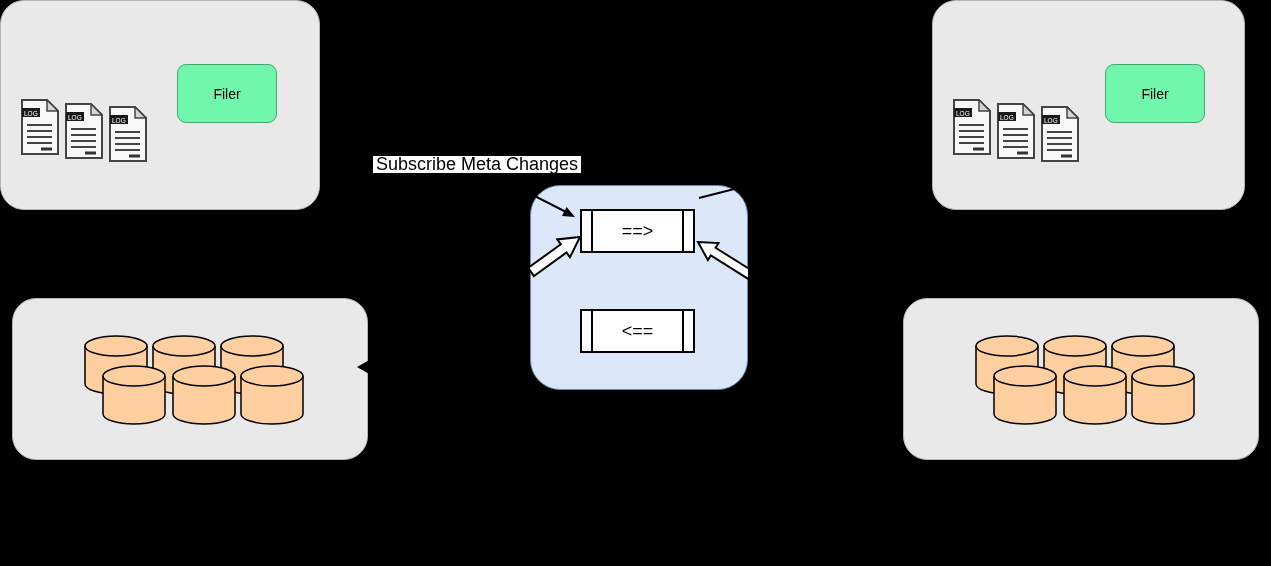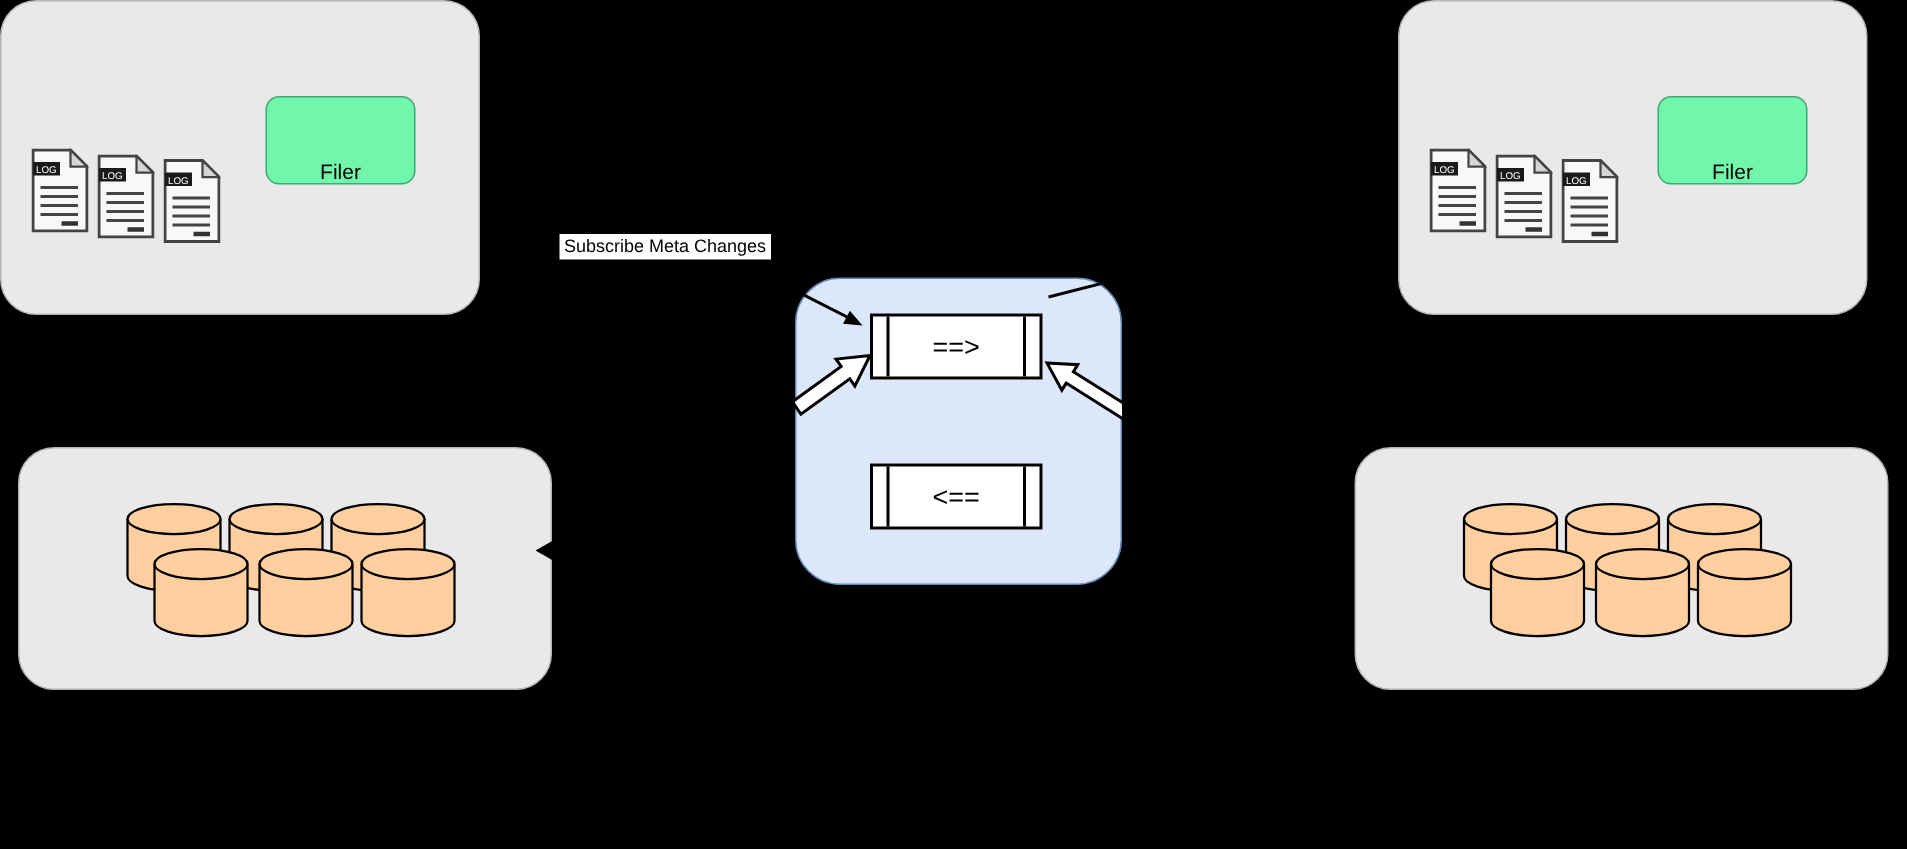--- a/index.html
+++ b/index.html
@@ -9,21 +9,21 @@
 
   
   .panel{position:absolute;background:#e9e9e9;border:1px solid #b5b5b5;border-radius:24px;box-sizing:border-box;}
   .panel-tl{left:0;top:8;width:320px;height:210px;}
   .panel-tr{left:932px;top:8;width:313px;height:210px;}
   .panel-bl{left:12px;top:298px;width:356px;height:162px;}
   .panel-br{left:903px;top:298px;width:356px;height:162px;}
 
   
   .filer{position:absolute;width:100px;height:59px;background:#70f7ab;border:1.5px solid #42a871;
-         border-radius:9px;display:flex;align-items:flex-end;justify-content:center;
+         border-radius:9px;display:flex;align-items:center;justify-content:center;
          font-size:14px;color:#000;box-sizing:border-box;}
   .panel-tl .filer{left:176px;top:63px;}
   .panel-tr .filer{left:172px;top:63px;}
 
   
   .log{position:absolute;width:38px;height:56px;}
   .log1{left:20px;top:98px;}
   .log2{left:64px;top:102px;}
   .log3{left:108px;top:105px;}
 
@@ -39,21 +39,21 @@
   .qline.l{left:9px;}
   .qline.r{right:9px;}
 
   
   .hub-arrows{position:absolute;left:530px;top:185px;width:218px;height:205px;border-radius:30px;
               overflow:hidden;pointer-events:none;}
 
   .repl-head{position:absolute;left:350px;top:354px;width:26px;height:26px;pointer-events:none;}
 
   
-  .sub-label{position:absolute;left:373px;top:156px;background:#fff;color:#000;font-size:12px;
+  .sub-label{position:absolute;left:373px;top:156px;background:#fff;color:#000;font-size:18px;
              line-height:17px;padding:0 3px;white-space:nowrap;}
 
   .cyl-cluster{position:absolute;left:0;top:0;}
 </style>
 </head>
 <body>
 
 <div class="canvas">
 
   <div class="panel panel-tl">

